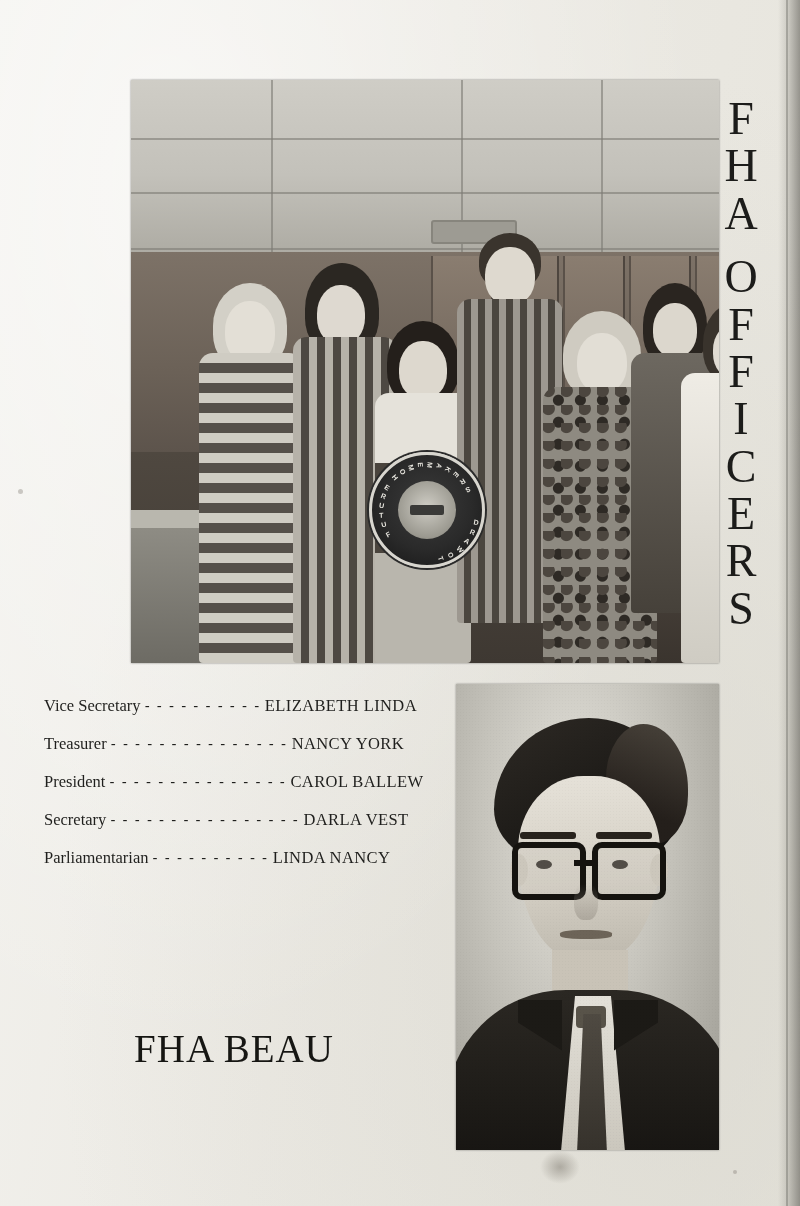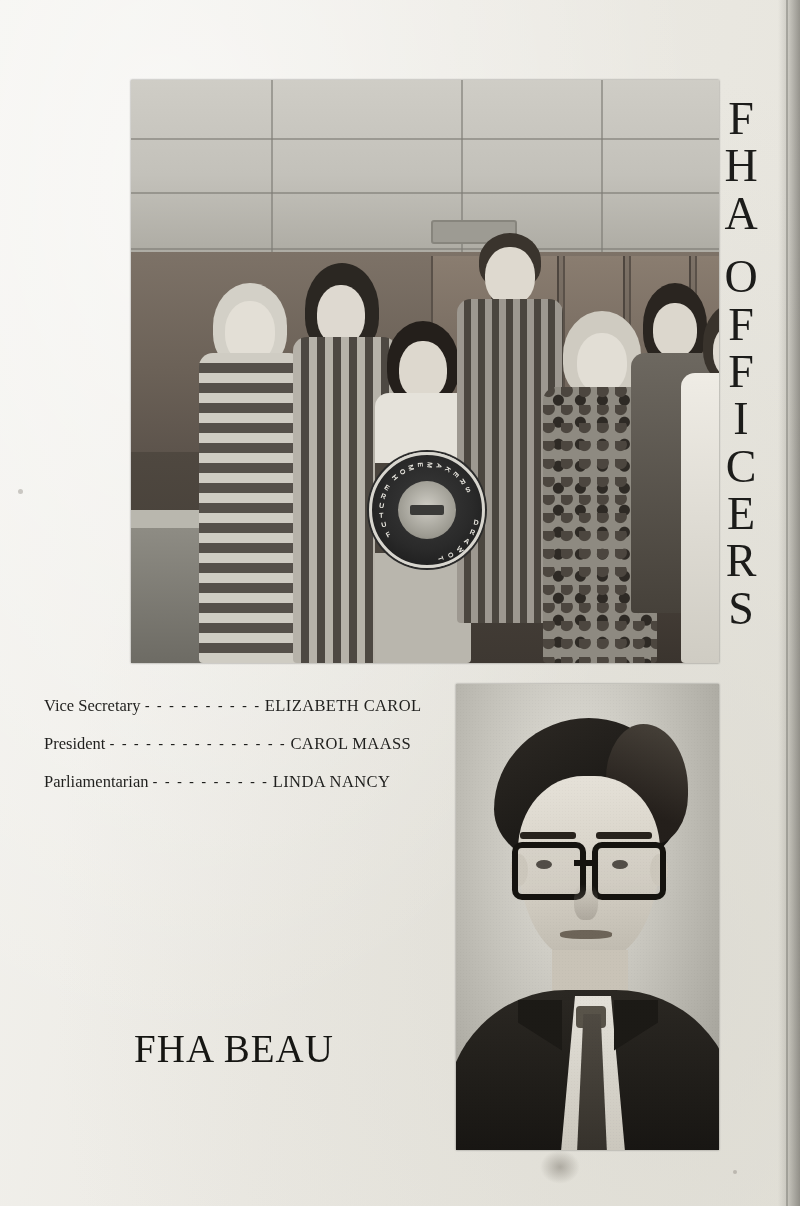--- a/index.html
+++ b/index.html
@@ -447,30 +447,40 @@
     <span class="ch">R</span>
     <span class="ch">S</span>
   </div>
 
   <div class="officer-list">
 
 
     <div class="officer-row">
       <span class="role">Vice Secretary</span>
       <span class="dashes">- - - - - - - - - -</span>
-      <span class="name">ELIZABETH CAROL</span>
-    </div>
-
+      <span class="name">ELIZABETH LINDA</span>
+    </div>
+
+    <div class="officer-row">
+      <span class="role">Treasurer</span>
+      <span class="dashes">- - - - - - - - - - - - - - -</span>
+      <span class="name">NANCY YORK</span>
+    </div>
 
     <div class="officer-row">
       <span class="role">President</span>
       <span class="dashes">- - - - - - - - - - - - - - -</span>
-      <span class="name">CAROL MAASS</span>
-    </div>
-
+      <span class="name">CAROL BALLEW</span>
+    </div>
+
+    <div class="officer-row">
+      <span class="role">Secretary</span>
+      <span class="dashes">- - - - - - - - - - - - - - - -</span>
+      <span class="name">DARLA VEST</span>
+    </div>
 
 
     <div class="officer-row">
       <span class="role">Parliamentarian</span>
       <span class="dashes">- - - - - - - - - -</span>
       <span class="name">LINDA NANCY</span>
     </div>
 
   </div>
 

